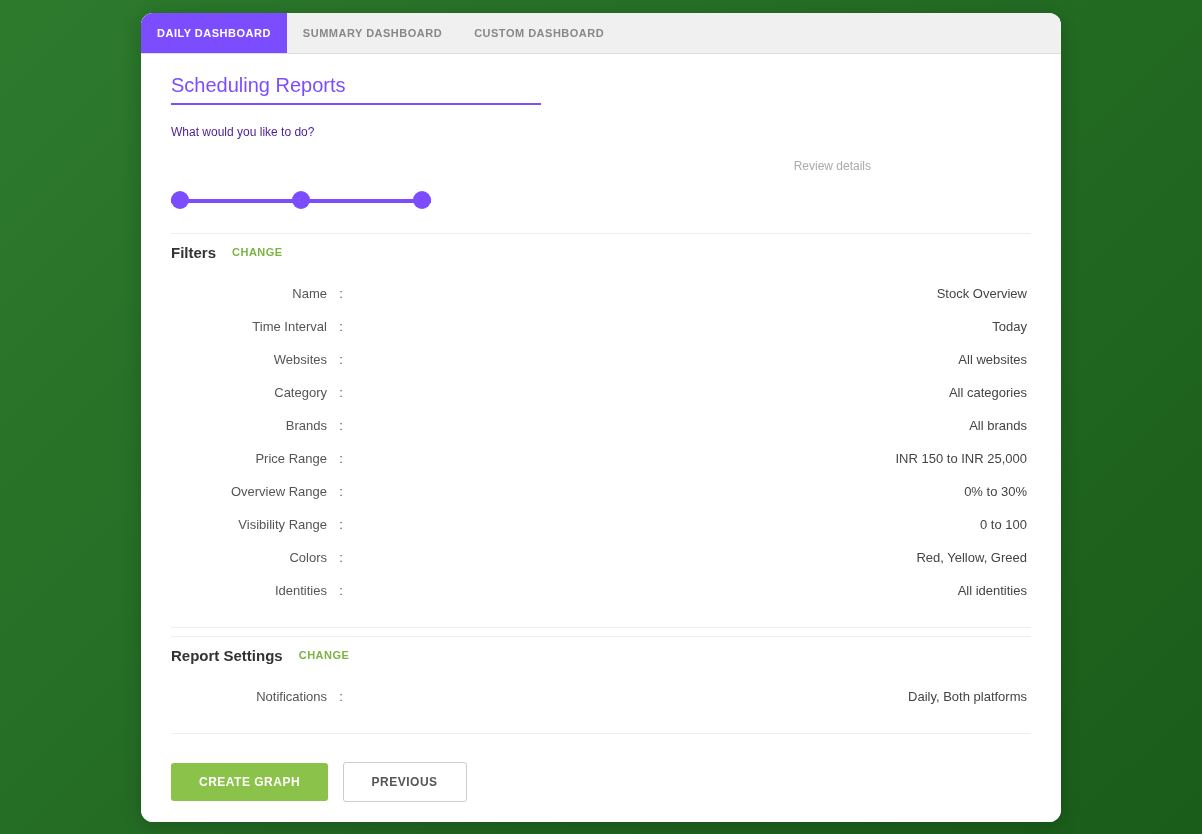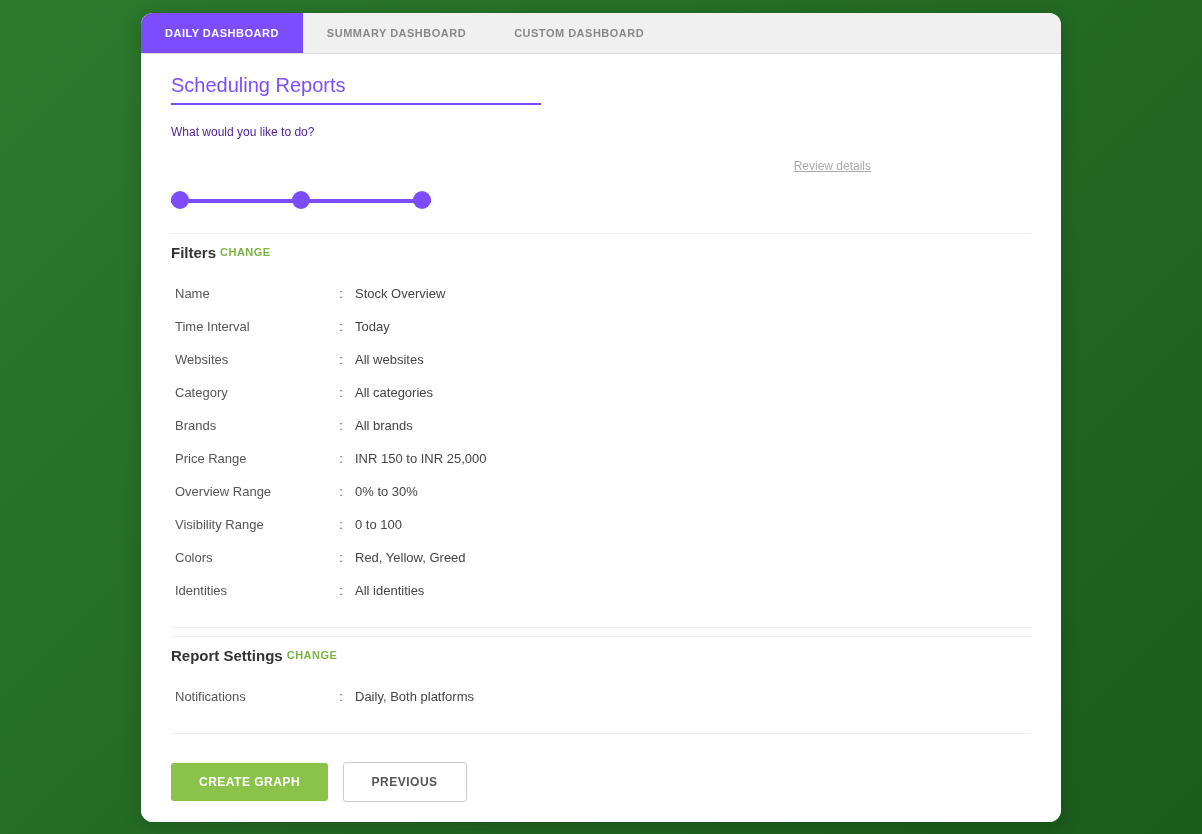--- a/index.html
+++ b/index.html
@@ -18,21 +18,21 @@
       min-height: 780px;
       overflow: hidden;
       box-shadow: 0 4px 20px rgba(0,0,0,0.2);
     }
     .tabs {
       display: flex;
       background: #f0f0f0;
       border-bottom: 1px solid #ddd;
     }
     .tab {
-      padding: 14px 24px;
+      padding: 14px 16px;
       font-size: 11px;
       font-weight: bold;
       letter-spacing: 0.5px;
       cursor: pointer;
       color: #888;
       border: none;
       background: transparent;
     }
     .tab.active {
       background: #7c4dff;
@@ -66,21 +66,20 @@
       position: relative;
       margin-bottom: 30px;
       padding-top: 30px;
     }
     .stepper-label {
       position: absolute;
       top: 0;
       right: 160px;
       font-size: 12px;
       color: #aaa;
-      text-decoration: underline;
     }
     .stepper-track {
       position: relative;
       height: 4px;
       background: #7c4dff;
       width: 260px;
       margin-top: 10px;
     }
     .stepper-dots {
       display: flex;
@@ -93,21 +92,21 @@
     .stepper-dot {
       width: 18px;
       height: 18px;
       border-radius: 50%;
       background: #7c4dff;
     }
     
     .section-header {
       display: flex;
       align-items: center;
-      gap: 4px;
+      gap: 16px;
       margin-bottom: 16px;
       border-top: 1px solid #eee;
       padding-top: 10px;
     }
     .section-header-title {
       font-size: 15px;
       font-weight: bold;
       color: #333;
     }
     .change-btn {
@@ -122,20 +121,21 @@
     .filter-table {
       width: 100%;
       border-collapse: collapse;
       margin-bottom: 20px;
     }
     .filter-table tr td {
       padding: 9px 4px;
       font-size: 13px;
       color: #444;
       vertical-align: top;
+      text-align: right;
     }
     .filter-table tr td:first-child {
       width: 160px;
       color: #555;
       font-weight: 400;
     }
     .filter-table tr td.colon {
       width: 20px;
       color: #555;
       text-align: center;

